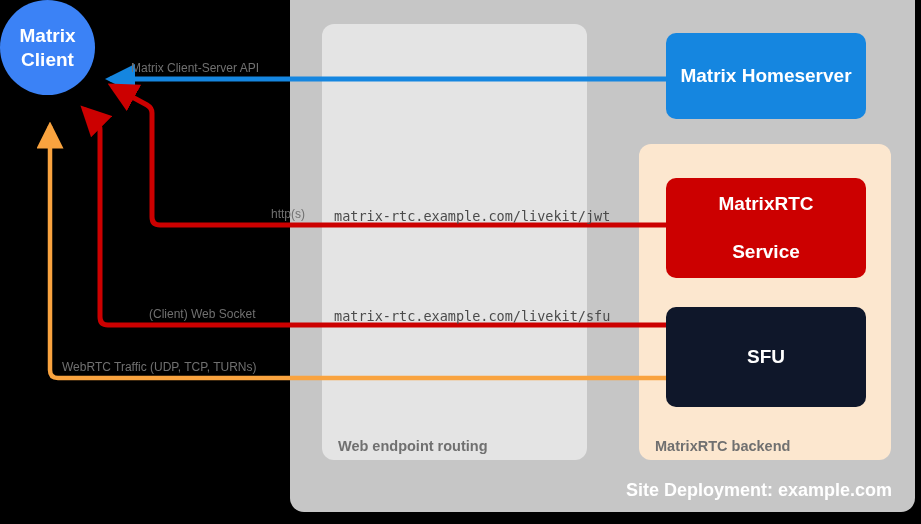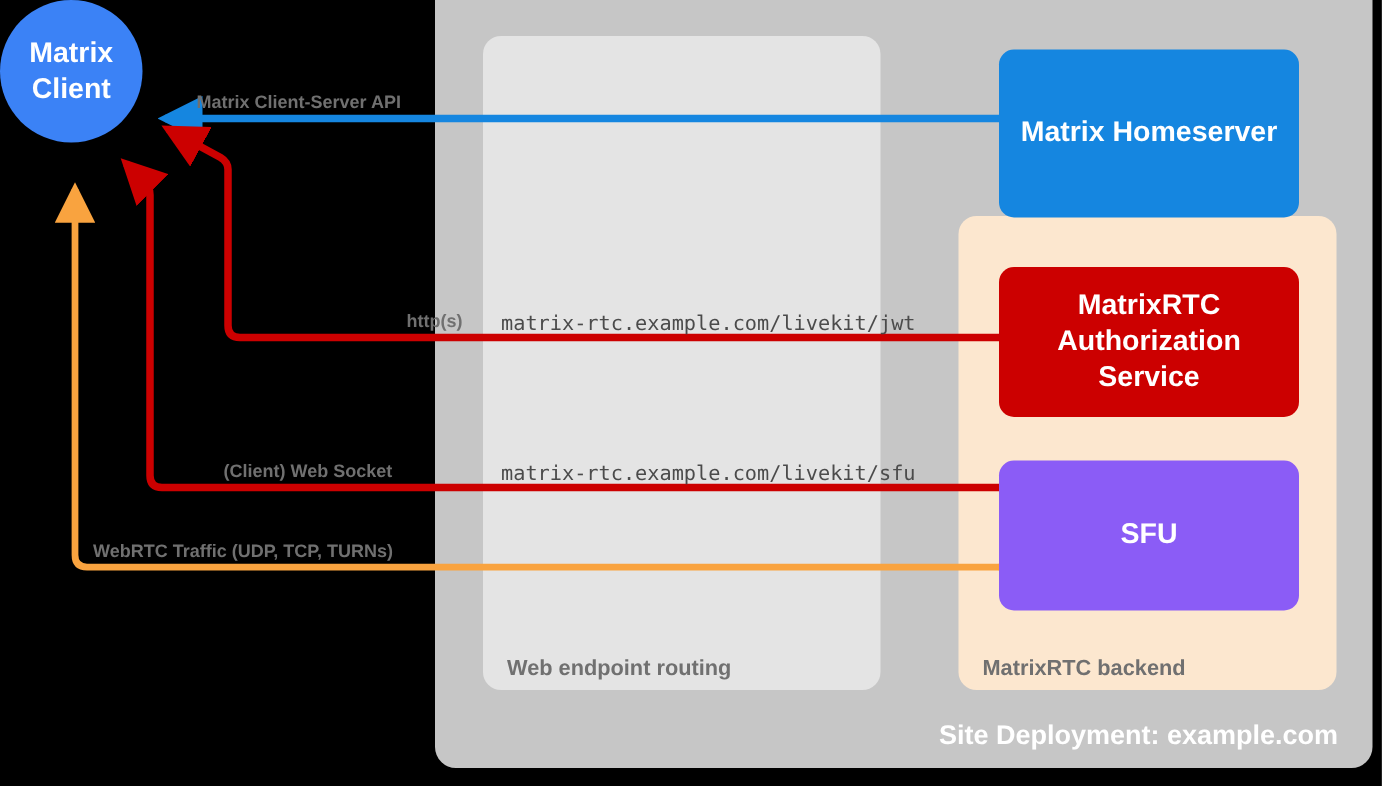--- a/index.html
+++ b/index.html
@@ -60,41 +60,41 @@
     color: #ffffff;
     font-weight: bold;
     font-size: 19px;
     line-height: 1.25;
     border-radius: 10px;
   }
   #matrix-homeserver-node {
     left: 666px;
     top: 33px;
     width: 200px;
-    height: 112px;
+    height: 86px;
     background: #1586e0;
   }
   #matrixrtc-auth-node {
     left: 666px;
     top: 178px;
     width: 200px;
     height: 100px;
     background: #cc0000;
   }
   #sfu-node {
     left: 666px;
     top: 307px;
     width: 200px;
     height: 100px;
     background: #f9a council;
   }
   #sfu-node {
     background: #f9a council;
   }
-  #sfu-node { background: #8b5cf6; text-align: center; }
+  #sfu-node { background: #0f172a; text-align: center; }
 
   
   #matrix-client-node {
     left: 8px;
     top: 31px;
     width: 95px;
     height: 95px;
     border-radius: 50%;
     background: #3b82f6;
     display: flex;
@@ -111,21 +111,21 @@
   .endpoint-label {
     position: absolute;
     font-family: "DejaVu Sans Mono", "Liberation Mono", monospace;
     font-size: 13.5px;
     color: #4b4b4b;
     white-space: nowrap;
   }
   .edge-label {
     position: absolute;
     font-size: 12px;
-    font-weight: bold;
+    font-weight: normal;
     color: #707070;
     white-space: nowrap;
   }
   .panel-caption {
     position: absolute;
     font-size: 14.5px;
     font-weight: bold;
     color: #707070;
     white-space: nowrap;
   }
@@ -185,21 +185,21 @@
     </span>
   </div>
 
   <div class="node-box" id="matrix-homeserver-node">
     <span>Matrix Homeserver</span>
   </div>
 
   <div class="node-box" id="matrixrtc-auth-node">
     <span>
       <span>MatrixRTC</span><br>
-      <span>Authorization</span><br>
+      <br>
       <span>Service</span>
     </span>
   </div>
 
   <div class="node-box" id="sfu-node">
     <span>SFU</span>
   </div>
 
   <div class="endpoint-label" style="left:334px; top:208px;">matrix-rtc.example.com/livekit/jwt</div>
   <div class="endpoint-label" style="left:334px; top:308px;">matrix-rtc.example.com/livekit/sfu</div>

